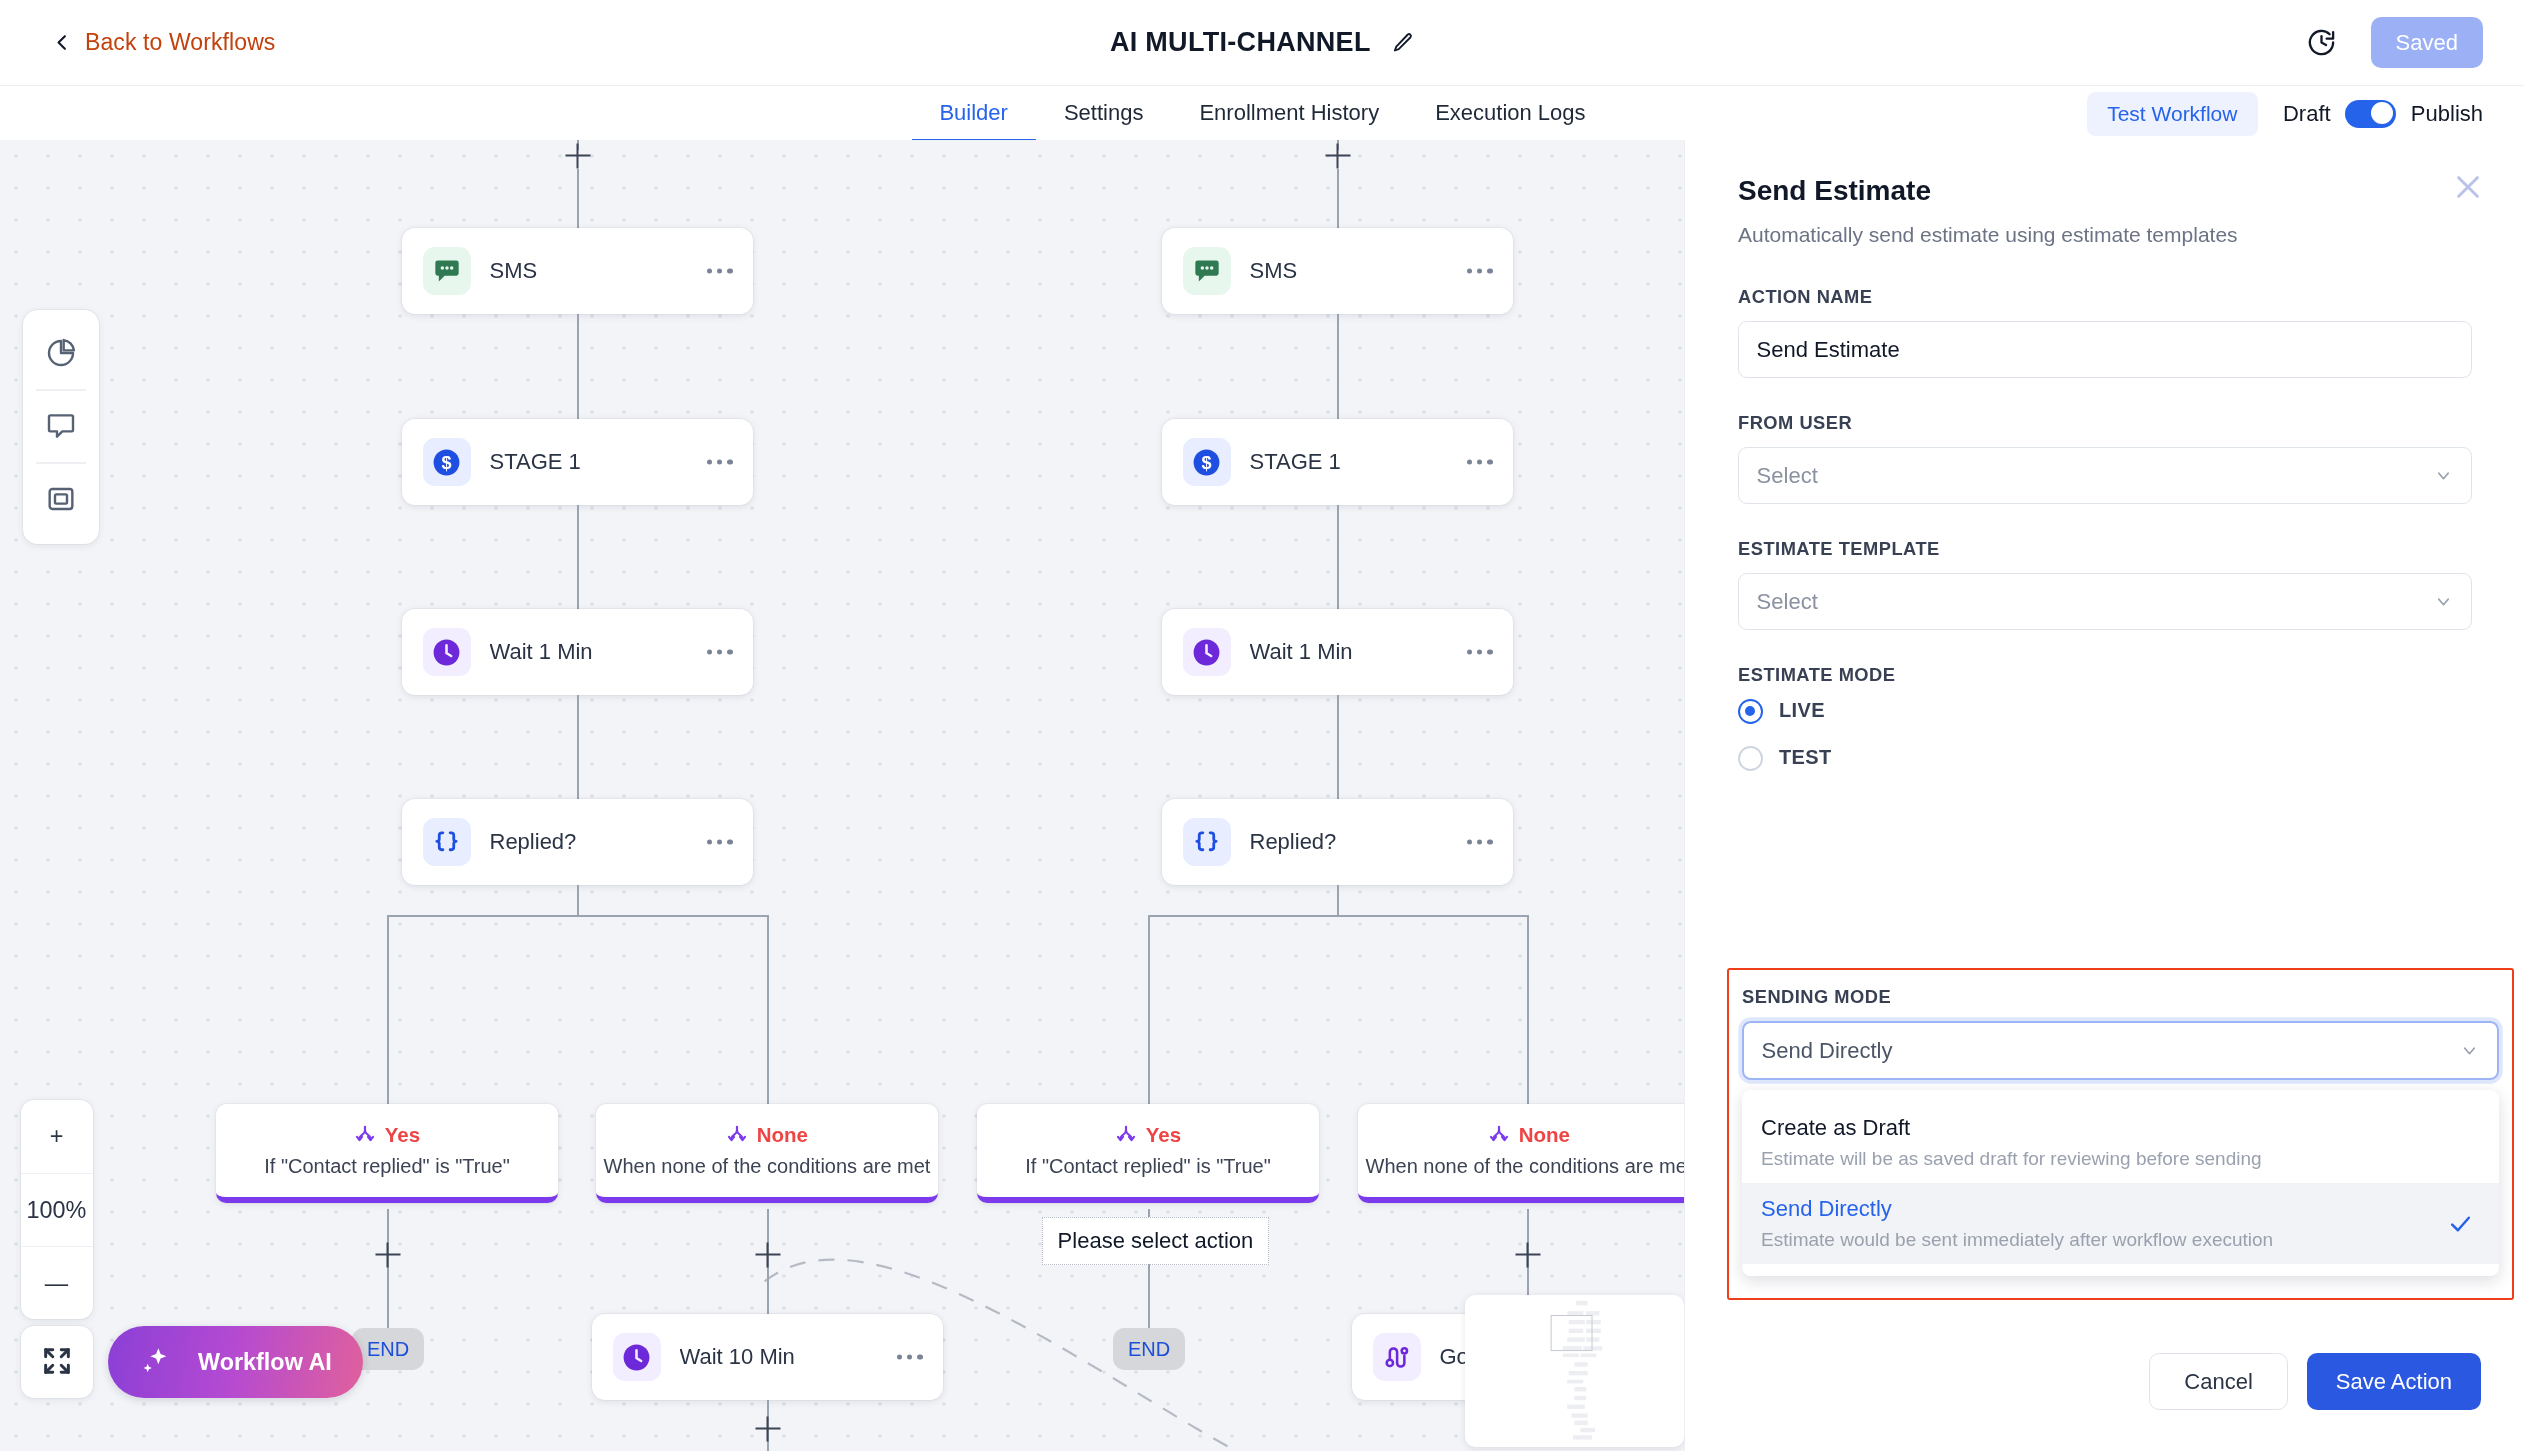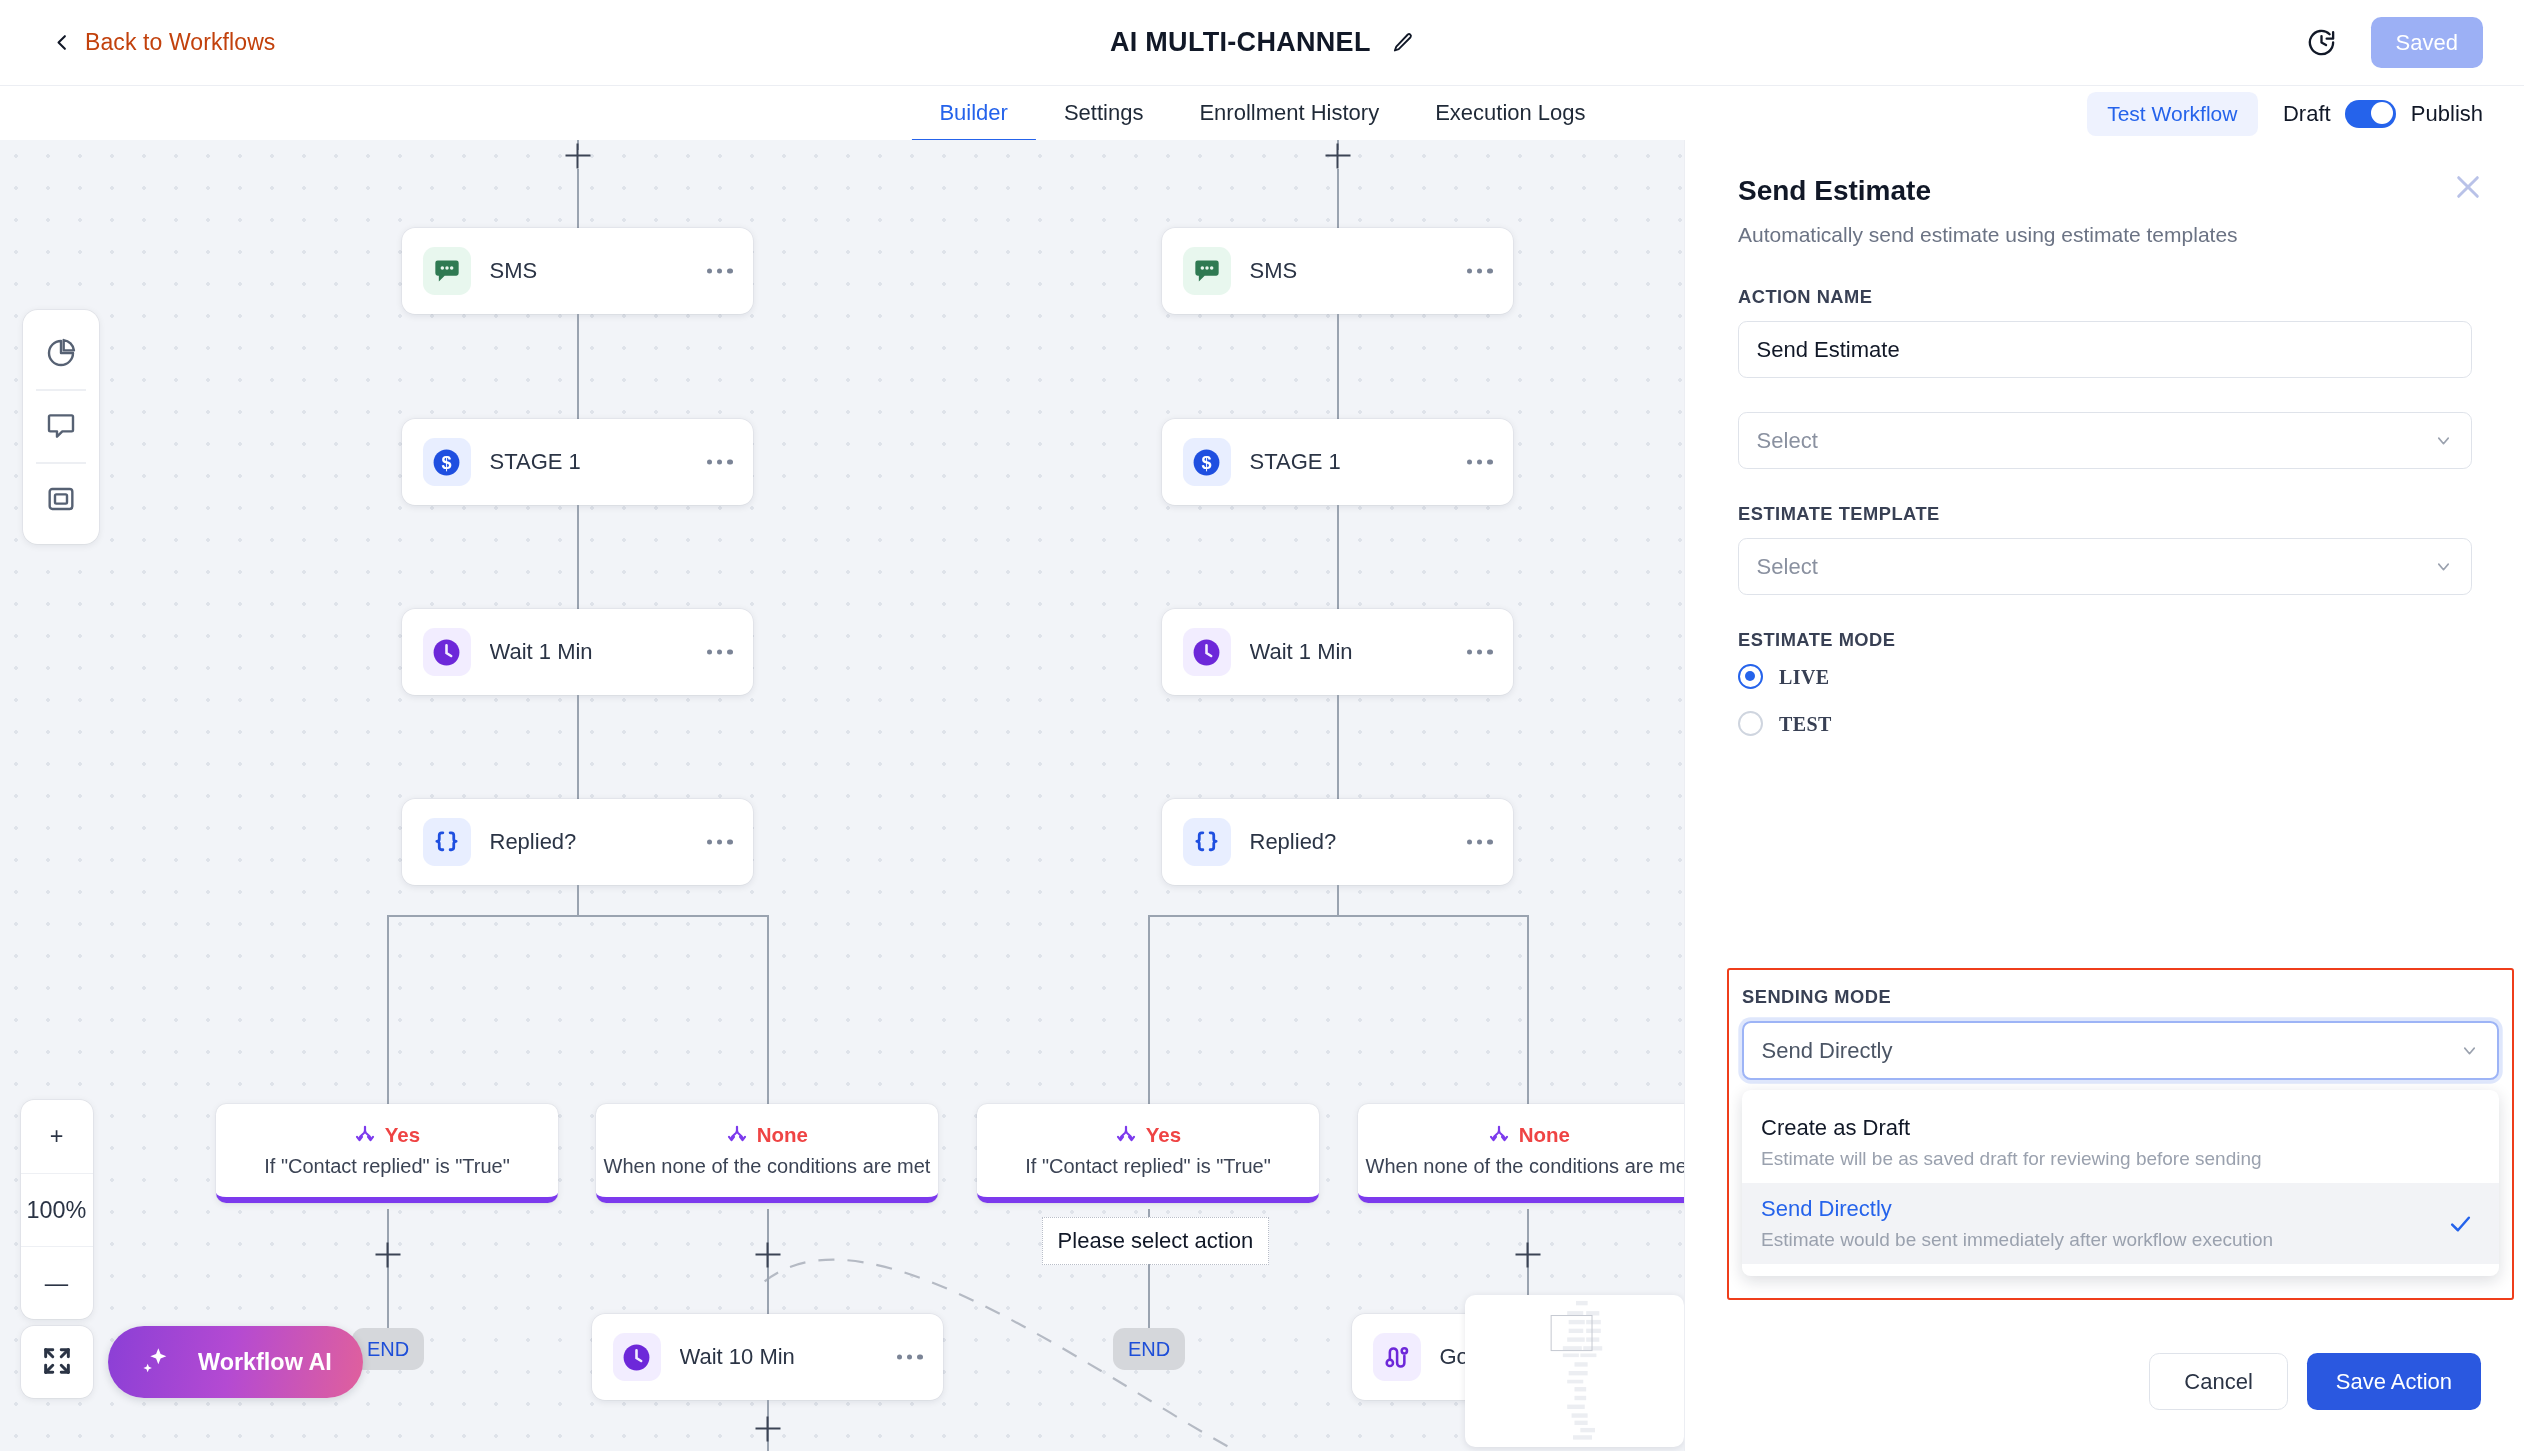--- a/index.html
+++ b/index.html
@@ -219,21 +219,21 @@
   .field-block { margin-bottom: 34px; }
   .text-input, .select-input {
     width: 100%; height: 57px; border: 1.5px solid #dfe3ea; border-radius: 8.8px;
     display: flex; align-items: center; padding: 0 17.6px;
     font-size: 22px; color: #111827; background: #fff;
     font-family: "Liberation Sans", sans-serif; cursor: text;
   }
   .select-input { justify-content: space-between; cursor: pointer; color: #8a91a0; }
   .chev { width: 19px; height: 19px; display: block; }
 
-  .radio-row { display: flex; align-items: flex-end; gap: 16px; margin-bottom: 22px; cursor: pointer; font-family: Liberation Serif, serif; }
+  .radio-row { display: flex; align-items: flex-start; gap: 16px; margin-bottom: 22px; cursor: pointer; }
   .radio {
     width: 25px; height: 25px; border-radius: 50%;
     border: 2.2px solid #cfd5df; background: #fff; position: relative; flex: none;
   }
   .radio.checked { border-color: #2563eb; }
   .radio.checked::after {
     content: ""; position: absolute; left: 5.1px; top: 5.1px;
     width: 10.2px; height: 10.2px; border-radius: 50%; background: #2563eb;
   }
   .radio-label { font-size: 20px; font-weight: bold; color: #384054; letter-spacing:0.4px; }
@@ -737,20 +737,21 @@
     </div>
 
     <div class="panel-body">
 
       <div class="field-block">
         <div class="field-label">ACTION NAME</div>
         <div class="text-input">Send Estimate</div>
       </div>
 
       <div class="field-block">
+        <div class="field-label">FROM USER</div>
         <div class="select-input">
           <span>Select</span>
           <span>
             <svg class="chev" viewBox="0 0 24 24" fill="none" stroke="#9aa1ae" stroke-width="2" stroke-linecap="round" stroke-linejoin="round">
                 <polyline points="6 9 12 16 18 9"></polyline>
               </svg>
           </span>
         </div>
       </div>
 

